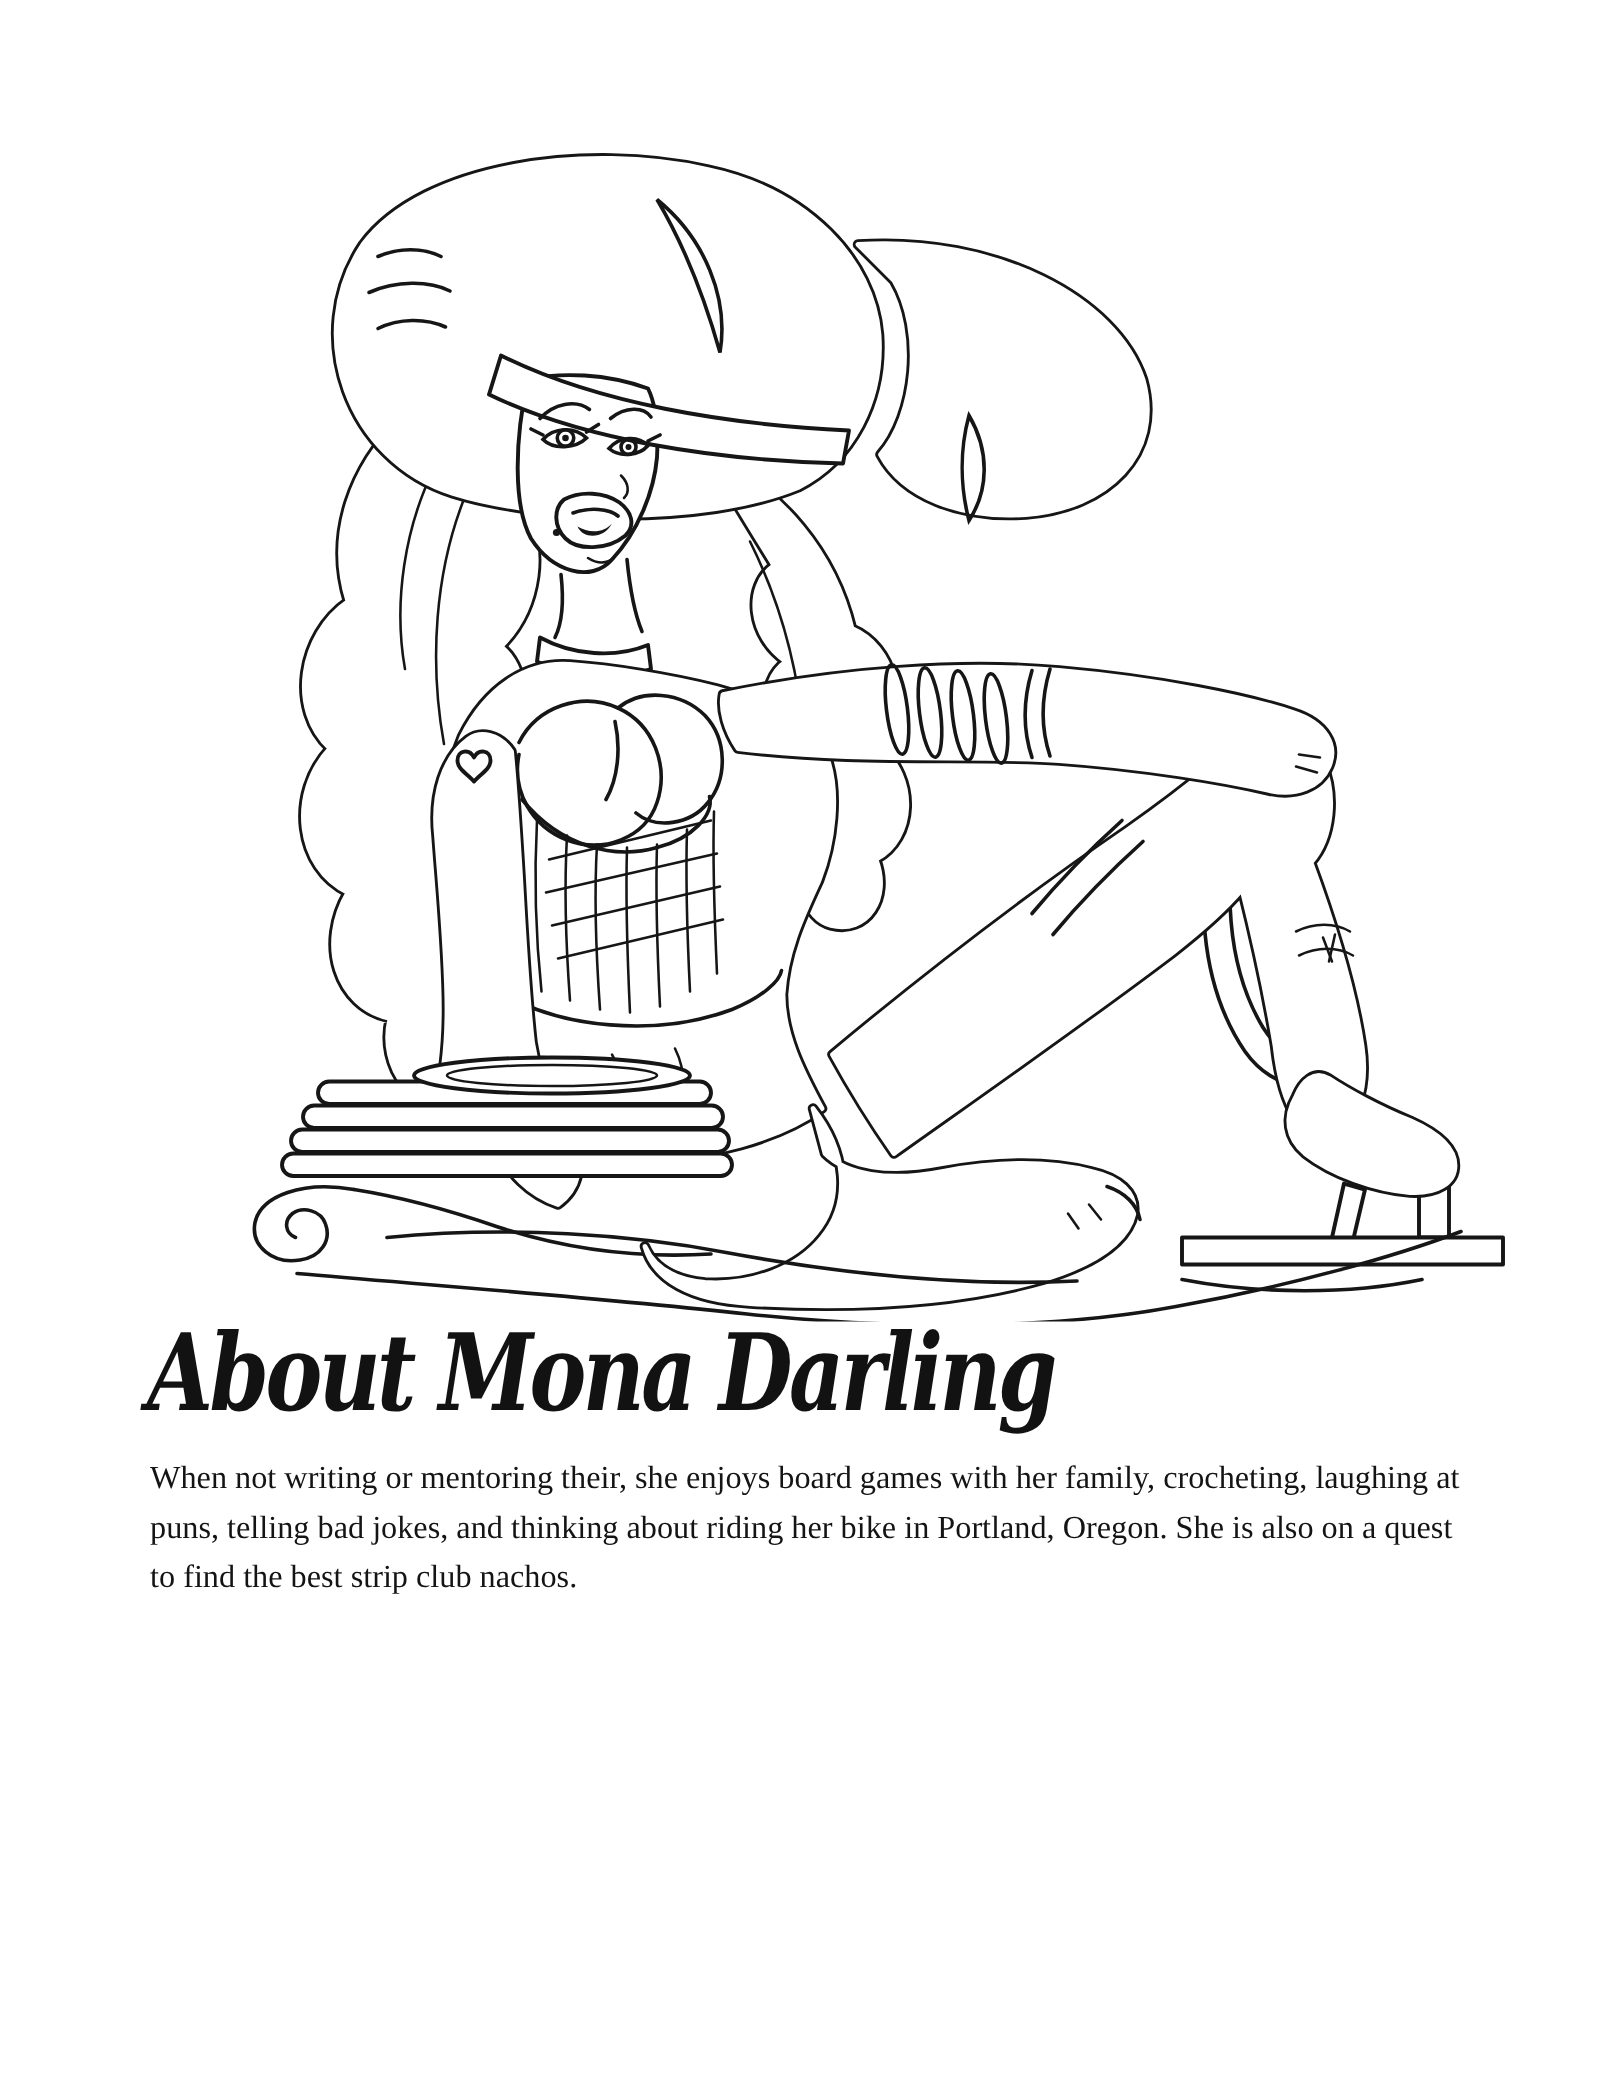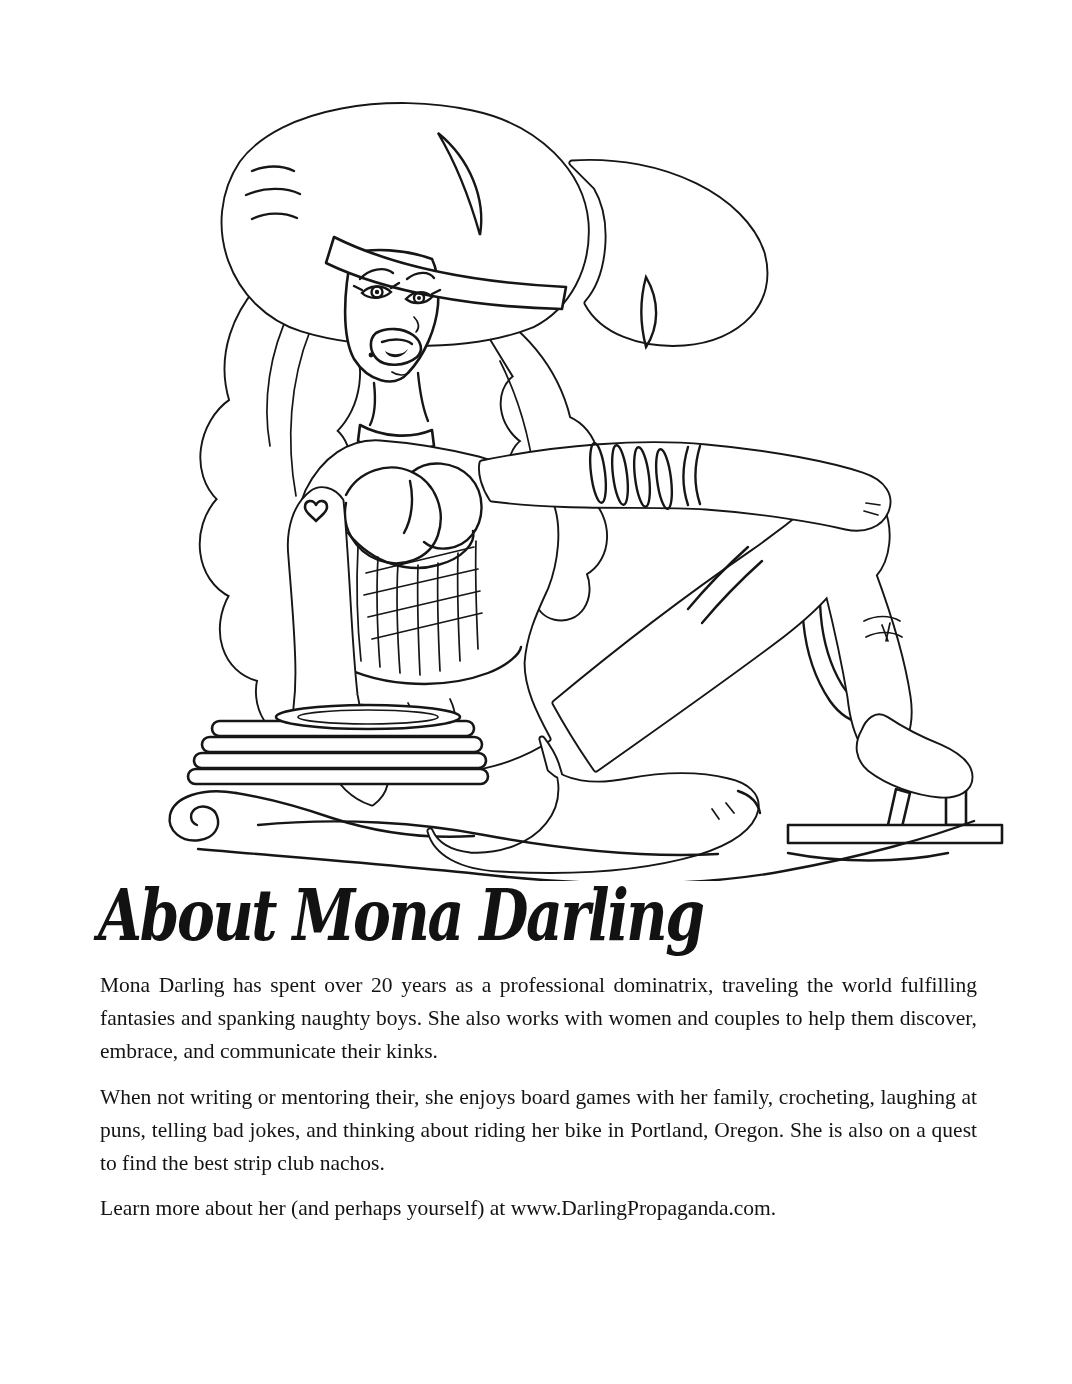--- a/index.html
+++ b/index.html
@@ -176,16 +176,14 @@
 
     <path class="t" d="M118,724 C200,716 282,722 344,734 C420,748 500,757 578,753"></path>
     <path class="t" d="M58,748 C150,756 258,764 358,775 C462,786 564,785 644,770 C722,756 792,736 834,720"></path>
     <path class="t" d="M648,752 C700,762 760,762 808,752"></path>
   </svg>
 </figure>
 
 <h1 class="page-title">About Mona Darling</h1>
 
 <div class="bio">
-  <p>Mona Darling has spent over 20 years as a professional dominatrix, traveling the world fulfilling fantasies and spanking naughty boys. She also works with women and couples to help them discover, embrace, and communicate their kinks.</p>
   <p>When not writing or mentoring their, she enjoys board games with her family, crocheting, laughing at puns, telling bad jokes, and thinking about riding her bike in Portland, Oregon. She is also on a quest to find the best strip club nachos.</p>
-  <p>Learn more about her (and perhaps yourself) at www.DarlingPropaganda.com.</p>
 </div>
 
 </body></html>

